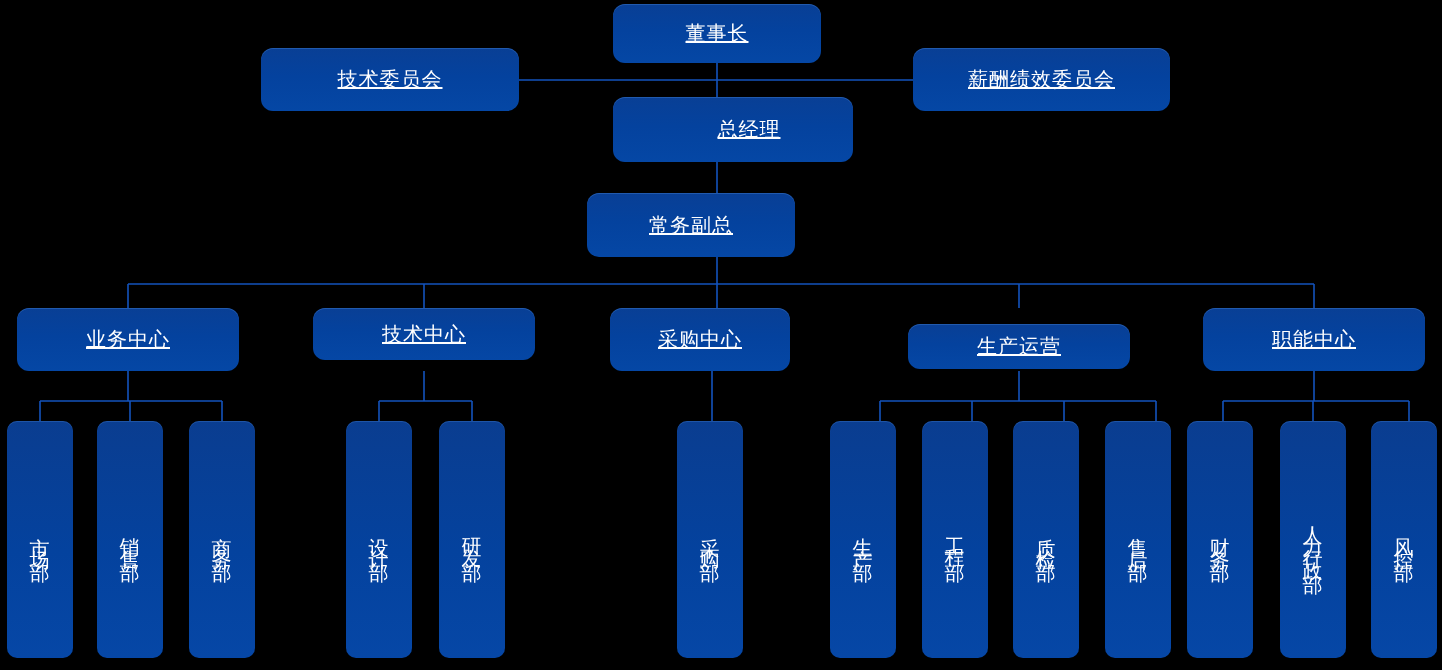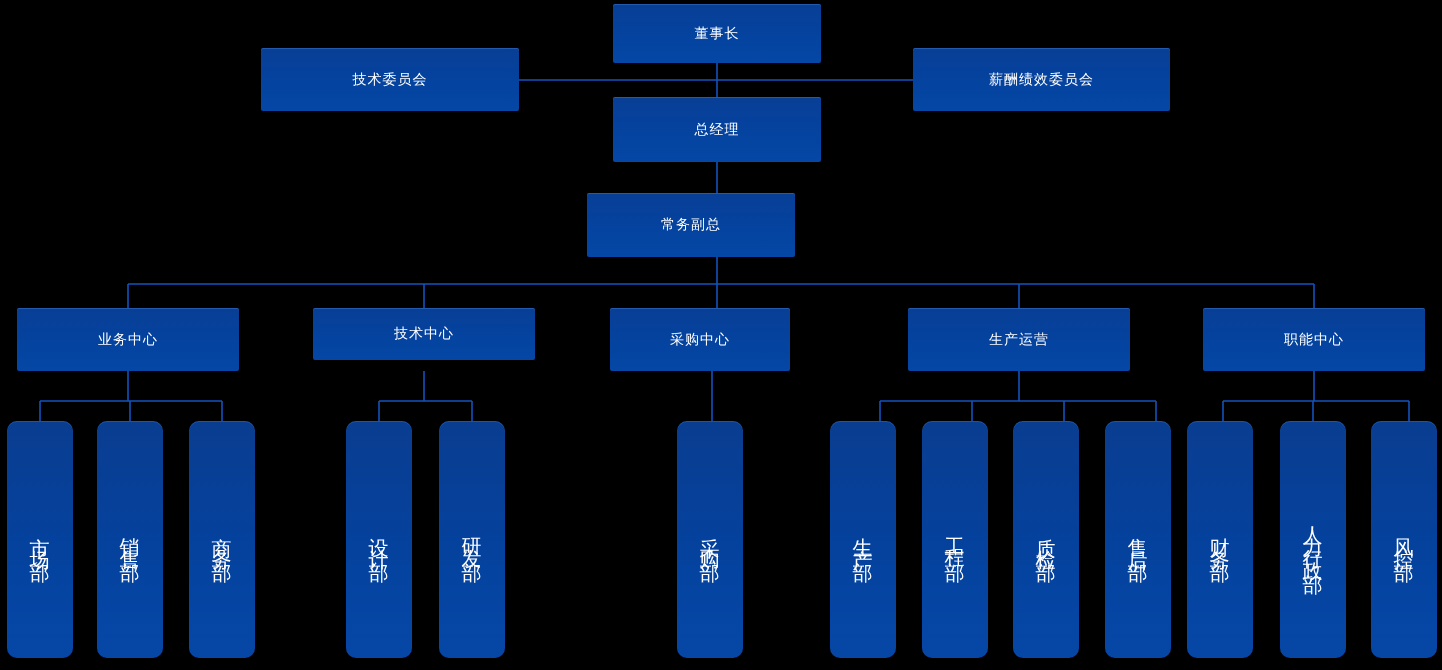--- a/index.html
+++ b/index.html
@@ -24,26 +24,27 @@
   .connector-layer line {
     stroke: #1353bd;
     stroke-width: 1.6;
   }
   .node {
     position: absolute;
     display: flex;
     align-items: center;
     justify-content: center;
     color: #ffffff;
-    font-size: 14px;
+    font-size: 20px;
     letter-spacing: 1px;
     background: linear-gradient(180deg, #093f95 0%, #04429e 45%, #0547a5 100%);
-    border-radius: 2px;
+    border-radius: 12px;
     box-shadow: inset 0 1px 0 rgba(80, 140, 220, 0.35);
     white-space: nowrap;
+    text-decoration: underline;
   }
   .dept {
     position: absolute;
     top: 421px;
     height: 237px;
     width: 66px;
     display: flex;
     align-items: center;
     justify-content: center;
     color: #ffffff;
@@ -107,31 +108,31 @@
     <line x1="1313" y1="401" x2="1313" y2="421"></line>
     <line x1="1409" y1="401" x2="1409" y2="421"></line>
   </svg>
 
   <div class="node" style="left:613px; top:4px; width:208px; height:59px;">董事长</div>
 
   <div class="node" style="left:913px; top:48px; width:257px; height:63px;">薪酬绩效委员会</div>
 
   <div class="node" style="left:261px; top:48px; width:258px; height:63px;">技术委员会</div>
 
-  <div class="node" style="left:613px; top:97px; width:208px; height:65px;">总经理</div>
+  <div class="node" style="left:613px; top:97px; width:208px; height:65px;padding-left:32px;">总经理</div>
 
   <div class="node" style="left:587px; top:193px; width:208px; height:64px;">常务副总</div>
 
   <div class="node" style="left:17px; top:308px; width:222px; height:63px;text-align:center;">业务中心</div>
 
   <div class="node" style="left:313px; top:308px; width:222px; height:52px;">技术中心</div>
 
   <div class="node" style="left:610px; top:308px; width:180px; height:63px;">采购中心</div>
 
-  <div class="node" style="left:908px; top:308px; width:222px; height:63px;">生产运营</div>
+  <div class="node" style="left:908px; top:324px; width:222px; height:45px;">生产运营</div>
 
   <div class="node" style="left:1203px; top:308px; width:222px; height:63px;">职能中心</div>
 
   <div class="dept" style="left:7px;">
     <span class="vtext">市场部</span>
   </div>
   <div class="dept" style="left:97px;">
     <span class="vtext">销售部</span>
   </div>
   <div class="dept" style="left:189px;">

